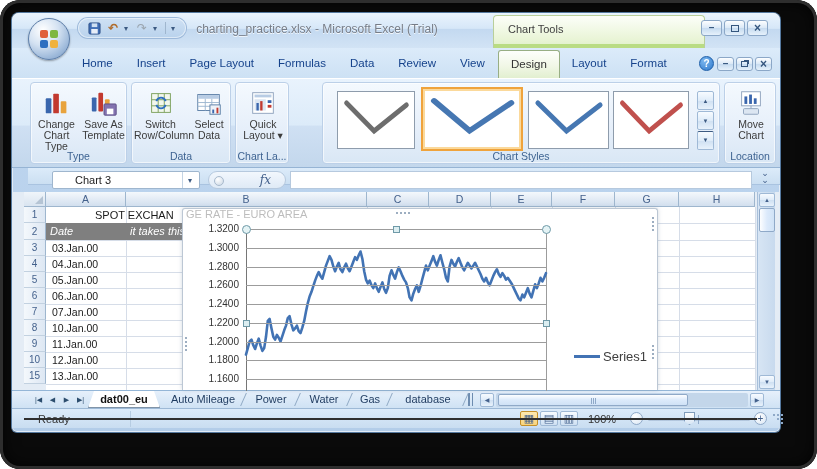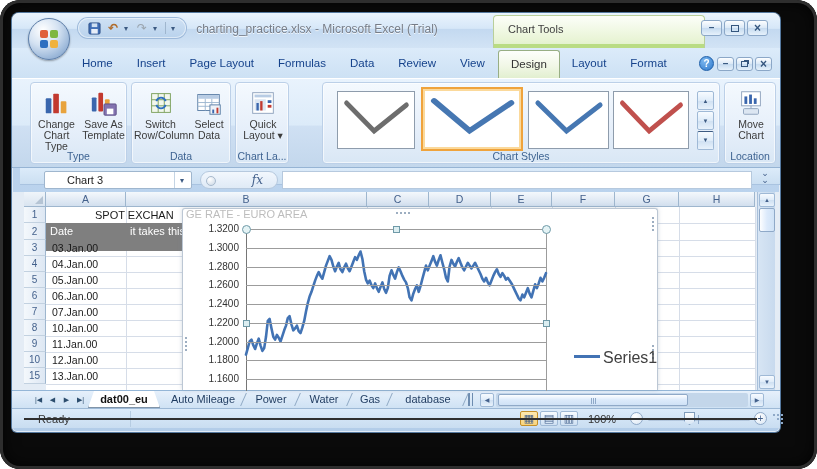--- a/index.html
+++ b/index.html
@@ -67,21 +67,21 @@
   .bigbtn .blab{font-size:10.5px;line-height:11px;color:#3c3c3c;}
   .thumb{position:absolute;background:#fff;border:1px solid #8e9cac;}
   .thumb svg{width:100%;height:100%;}
   .thumb.sel{border:2px solid #efa33c;box-shadow:inset 0 0 0 2px #fbd99b;}
   .sarr{position:absolute;width:17px;height:19px;border:1px solid #9fb9d6;border-radius:2px;
         background:linear-gradient(#f7fbff,#dfecf9 50%,#cfe0f2 52%,#e8f2fc);
         color:#3c5a82;font-size:6px;display:flex;align-items:center;justify-content:center;}
   .c-up::before{content:"▲";} .c-dn::before{content:"▼";}
   .c-more{border-top:1px solid #3c5a82;line-height:5px;} .c-more::before{content:"▼";}
   
-  .fbar{position:absolute;left:8px;top:155px;right:0;height:17px;
+  .fbar{position:absolute;left:16px;top:155px;right:0;height:17px;
         background:linear-gradient(#dcebfa,#cbdff2);border-bottom:1px solid #a9c3e0;}
   .namebox{position:absolute;left:24px;top:3px;width:148px;height:18px;background:#fff;
            border:1px solid #9fb6ce;border-radius:2px;font-size:11px;color:#222;padding:2px 0 0 22px;}
   .namedd{position:absolute;left:154px;top:4px;width:15px;height:16px;font-size:7px;color:#3c5a82;
           display:flex;align-items:center;justify-content:center;border-left:1px solid #c4d4e4;}
   .fxpill{position:absolute;left:180px;top:3px;width:78px;height:18px;border-radius:9px;
           background:linear-gradient(#f2f7fd,#dfeaf6);border:1px solid #b6c9de;}
   .fxcirc{position:absolute;left:5px;top:3.5px;width:10px;height:10px;border-radius:50%;
           background:radial-gradient(circle at 35% 30%,#fff,#c9d6e4);border:1px solid #a8bACD;}
   .fxcirc{border:1px solid #a8bacd;}
@@ -123,21 +123,21 @@
          box-shadow:0 0 4px rgba(120,140,160,.35);}
   .ghost{position:absolute;left:3px;top:-1px;font-size:11px;color:#999;opacity:.65;white-space:nowrap;z-index:2;}
   .ytick{position:absolute;left:0;width:56px;text-align:right;font-size:10px;color:#333;}
   .gline{position:absolute;left:63px;width:300px;height:1px;background:#9c9c9c;}
   .yaxis{position:absolute;left:63px;top:20px;width:1px;height:162px;background:#767676;}
   .paxr{position:absolute;left:363px;top:20px;width:1px;height:162px;background:#9c9c9c;}
   .plotsvg{position:absolute;left:0;top:0;width:476px;height:182px;}
   .hc{position:absolute;width:9px;height:9px;border-radius:50%;border:1px solid #6f9aa8;background:#e4f3f5;z-index:5;}
   .hs{position:absolute;width:7px;height:7px;border:1px solid #6f9aa8;background:#dceef1;z-index:5;}
   .legline{position:absolute;left:391px;top:146px;width:26px;height:3px;background:#4273b4;}
-  .legtxt{position:absolute;left:420px;top:140px;font-size:16px;color:#404040;}
+  .legtxt{position:absolute;left:420px;top:140px;font-size:13px;color:#404040;}
   .dots-h{position:absolute;width:2px;height:2px;background:#7d93ad;border-radius:50%;
           box-shadow:4px 0 0 #7d93ad,8px 0 0 #7d93ad,12px 0 0 #7d93ad;}
   .dots-v{position:absolute;width:2px;height:2px;background:#7d93ad;border-radius:50%;
           box-shadow:0 4px 0 #7d93ad,0 8px 0 #7d93ad,0 12px 0 #7d93ad;}
   
   .tabbar{position:absolute;left:0;top:377px;right:0;height:18px;
           background:linear-gradient(#e6f0fb,#cfe2f4);border-top:1px solid #94b6d7;}
   .navbtn{position:absolute;top:2px;width:13px;height:13px;font-size:7px;color:#2c4d6e;text-align:center;line-height:13px;}
   .c-first::before{content:"|◀";} .c-prev::before{content:"◀";} .c-next::before{content:"▶";} .c-last::before{content:"▶|";}
   .stab{position:absolute;top:0;height:17px;font-size:11px;color:#1e3a5f;text-align:center;line-height:17px;white-space:nowrap;}
@@ -443,21 +443,21 @@
         <div class="hline" style="top: 128px;"></div>
         <div class="rowhead" style="top: 128px; height: 16px; line-height: 16px;">8</div>
         <div class="hline" style="top: 144px;"></div>
         <div class="rowhead" style="top: 144px; height: 16px; line-height: 16px;">9</div>
         <div class="hline" style="top: 160px;"></div>
         <div class="rowhead" style="top: 160px; height: 16px; line-height: 16px;">10</div>
         <div class="hline" style="top: 176px;"></div>
         <div class="rowhead" style="top: 176px; height: 16px; line-height: 16px;">15</div>
         <div class="hline" style="top: 192px;"></div>
         <div class="celltxt" style="left: 83px; top: 17px; width: 87px;">SPOT EXCHAN</div>
-        <div class="hdrfill" style="top: 31px; height: 28px;">
+        <div class="hdrfill" style="top: 31px; height: 17px; font-style: italic;">
           <span style="left: 4px;">Date</span>
           <span style="left: 84px; width: 52px; overflow: hidden; display: inline-block;">it takes this</span>
         </div>
         <div class="datecell" style="top: 50px;">03.Jan.00</div>
         <div class="datecell" style="top: 66px;">04.Jan.00</div>
         <div class="datecell" style="top: 82px;">05.Jan.00</div>
         <div class="datecell" style="top: 98px;">06.Jan.00</div>
         <div class="datecell" style="top: 114px;">07.Jan.00</div>
         <div class="datecell" style="top: 130px;">10.Jan.00</div>
         <div class="datecell" style="top: 146px;">11.Jan.00</div>

